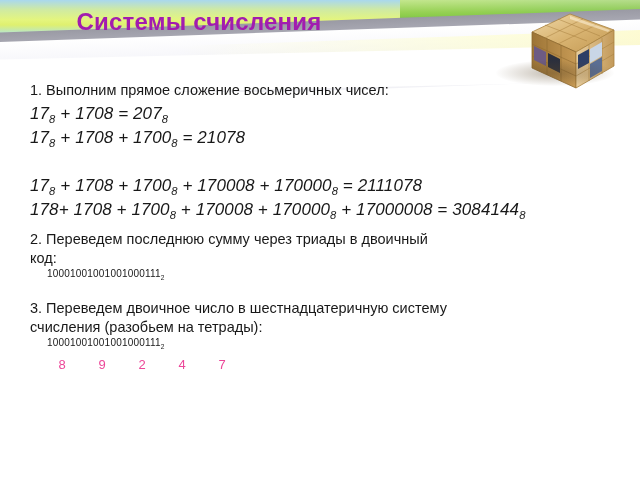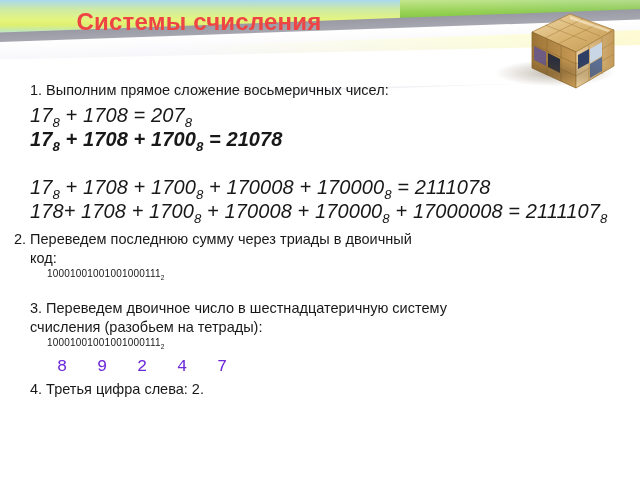--- a/index.html
+++ b/index.html
@@ -44,39 +44,39 @@
     transform:rotate(-2.0deg);transform-origin:left top;
   }
   .swoosh4{
     position:absolute;left:-20px;top:60px;width:720px;height:36px;
     background:linear-gradient(180deg,#ffffff 0%,#ffffff 100%);
     transform:rotate(-1.3deg);transform-origin:left top;
   }
   .title{
     position:absolute;left:0;top:2px;width:398px;height:40px;
     display:flex;align-items:center;justify-content:center;
-    font-size:24px;font-weight:bold;color:#ef4444;white-space:nowrap;
+    font-size:24px;font-weight:bold;color:#a21caf;white-space:nowrap;
     letter-spacing:.2px;
   }
 
   
   .cube-wrap{position:absolute;left:492px;top:8px;width:128px;height:84px;}
   .cube-shadow{
     position:absolute;left:4px;top:52px;width:118px;height:26px;border-radius:50%;
     background:radial-gradient(ellipse at center,rgba(90,70,40,.38) 0%,rgba(120,100,60,0) 72%);
   }
 
   
   .content{position:absolute;left:0;top:0;width:640px;height:480px;padding-left:27px;}
   .tline{position:absolute;color:#181818;font-size:14.5px;white-space:nowrap;}
-  .eq{position:absolute;color:#181818;font-size:20px;font-style:italic;white-space:nowrap;letter-spacing:.1px;}
+  .eq{position:absolute;color:#181818;font-size:17px;font-style:italic;white-space:nowrap;letter-spacing:.1px;}
   .eq sub,.tline sub{font-size:.66em;font-style:italic;}
   .bin{position:absolute;color:#181818;font-size:10px;white-space:nowrap;letter-spacing:.2px;}
   .bin sub{font-size:.66em;}
-  .hexrow{position:absolute;color:#6d28d9;font-size:17px;white-space:nowrap;font-family:Liberation Mono, monospace;}
+  .hexrow{position:absolute;color:#ec4899;font-size:13px;white-space:nowrap;}
   .hexrow span{display:inline-block;width:40px;text-align:center;}
 </style>
 </head>
 <body>
 
 <div id="slide">
 
   <div class="banner">
     <div class="banner-green"></div>
     <div class="banner-green2"></div>
@@ -132,35 +132,34 @@
 
       <polygon points="78,8 118,22 116,24 78,11" fill="#fff4dc" opacity="0.55"></polygon>
     </svg>
   </div>
 
   <div class="content">
 
     <div class="tline" style="left:30px;top:82px;">1. Выполним прямое сложение восьмеричных чисел:</div>
 
     <div class="eq" style="left:30px;top:104px;"><span>17</span><sub>8</sub><span> + </span><span>170</span><span>8</span><span> = </span><span>207</span><sub>8</sub></div>
-    <div class="eq" style="left:30px;top:128px;font-weight:bold;"><span>17</span><sub>8</sub><span> + </span><span>170</span><span>8</span><span> + </span><span>1700</span><sub>8</sub><span> = </span><span>2107</span><span>8</span></div>
+    <div class="eq" style="left:30px;top:128px;"><span>17</span><sub>8</sub><span> + </span><span>170</span><span>8</span><span> + </span><span>1700</span><sub>8</sub><span> = </span><span>2107</span><span>8</span></div>
     <div class="eq" style="left:30px;top:176px;"><span>17</span><sub>8</sub><span> + </span><span>170</span><span>8</span><span> + </span><span>1700</span><sub>8</sub><span> + </span><span>17000</span><span>8</span><span> + </span><span>170000</span><sub>8</sub><span> = </span><span>211107</span><span>8</span></div>
-    <div class="eq" style="left:30px;top:200px;"><span>178</span><span>+ </span><span>170</span><span>8</span><span> + </span><span>1700</span><sub>8</sub><span> + </span><span>17000</span><span>8</span><span> + </span><span>170000</span><sub>8</sub><span> + </span><span>1700000</span><span>8</span><span> = </span><span>2111107</span><sub>8</sub></div>
+    <div class="eq" style="left:30px;top:200px;"><span>178</span><span>+ </span><span>170</span><span>8</span><span> + </span><span>1700</span><sub>8</sub><span> + </span><span>17000</span><span>8</span><span> + </span><span>170000</span><sub>8</sub><span> + </span><span>1700000</span><span>8</span><span> = </span><span>3084144</span><sub>8</sub></div>
 
-    <div class="tline" style="left:14px;top:231px;">2. Переведем последнюю сумму через триады в двоичный</div>
+    <div class="tline" style="left:30px;top:231px;">2. Переведем последнюю сумму через триады в двоичный</div>
     <div class="tline" style="left:30px;top:250px;">код:</div>
     <div class="bin" style="left:47px;top:268px;">
       <span>10001001001001000111</span><sub>2</sub>
     </div>
 
     <div class="tline" style="left:30px;top:300px;">3. Переведем двоичное число в шестнадцатеричную систему</div>
     <div class="tline" style="left:30px;top:319px;text-align:right;">счисления (разобьем на тетрады):</div>
     <div class="bin" style="left:47px;top:337px;">
       <span>10001001001001000111</span><sub>2</sub>
     </div>
     <div class="hexrow" style="left:42px;top:357px;">
       <span>8</span><span>9</span><span>2</span><span>4</span><span>7</span>
     </div>
 
-    <div class="tline" style="left:30px;top:381px;">4. Третья цифра слева: 2.</div>
 
   </div>
 </div>
 
 </body></html>

